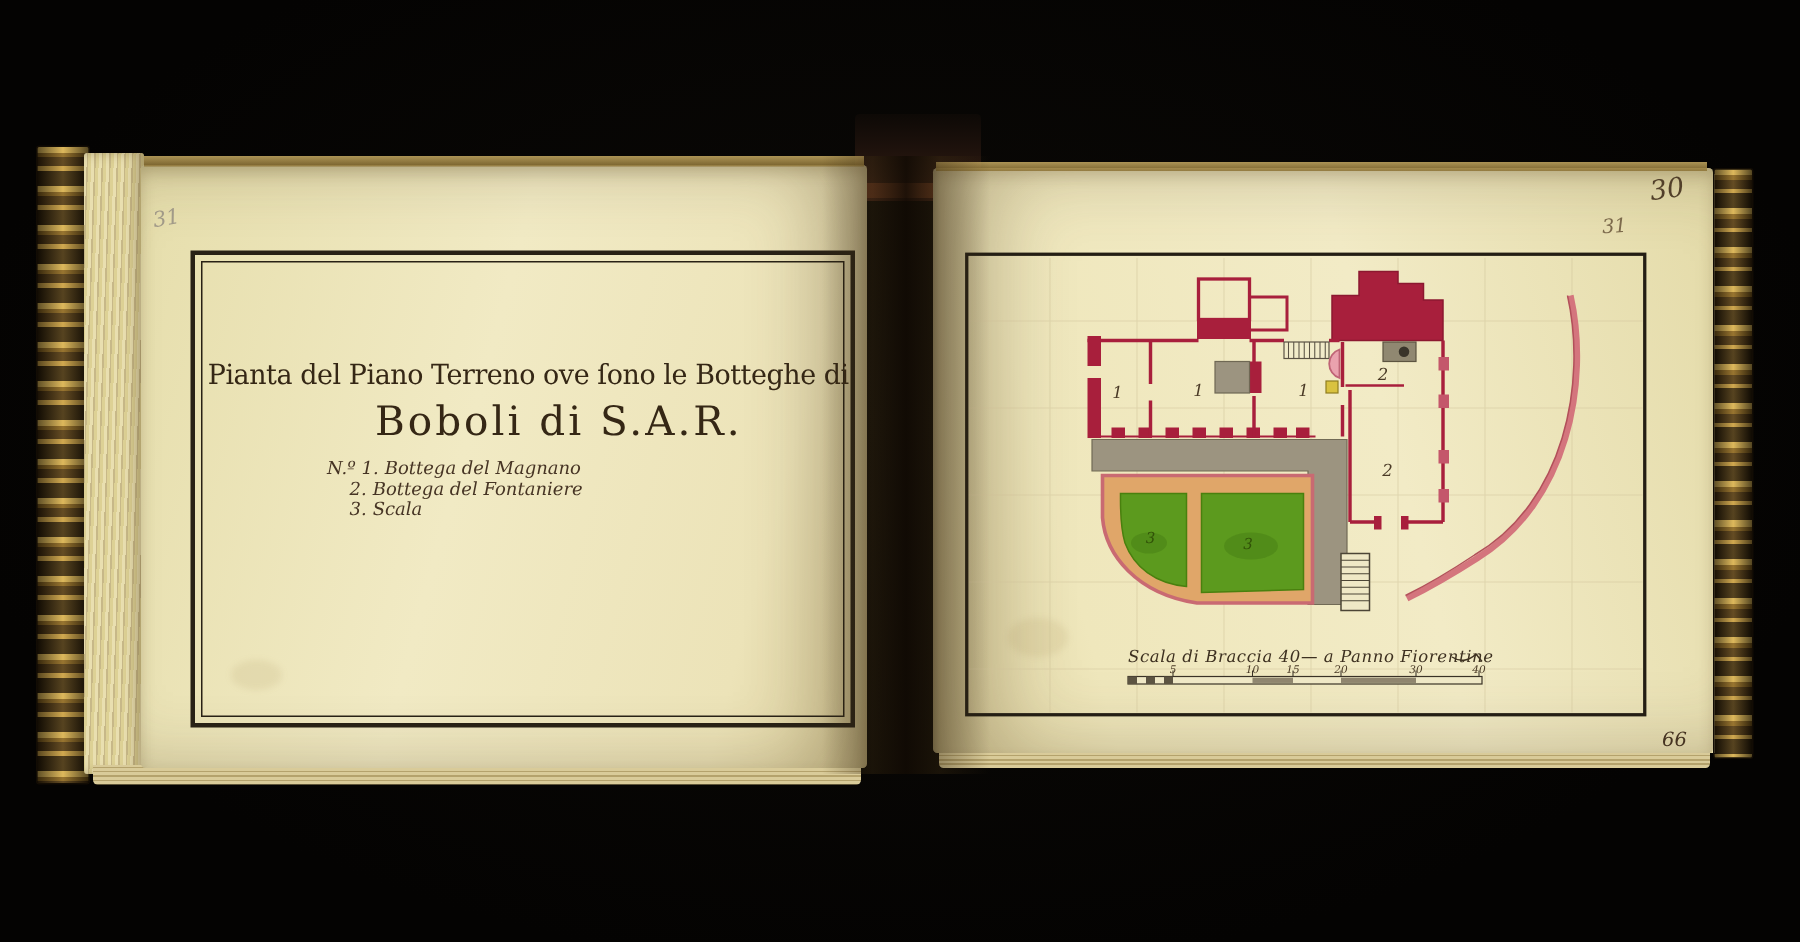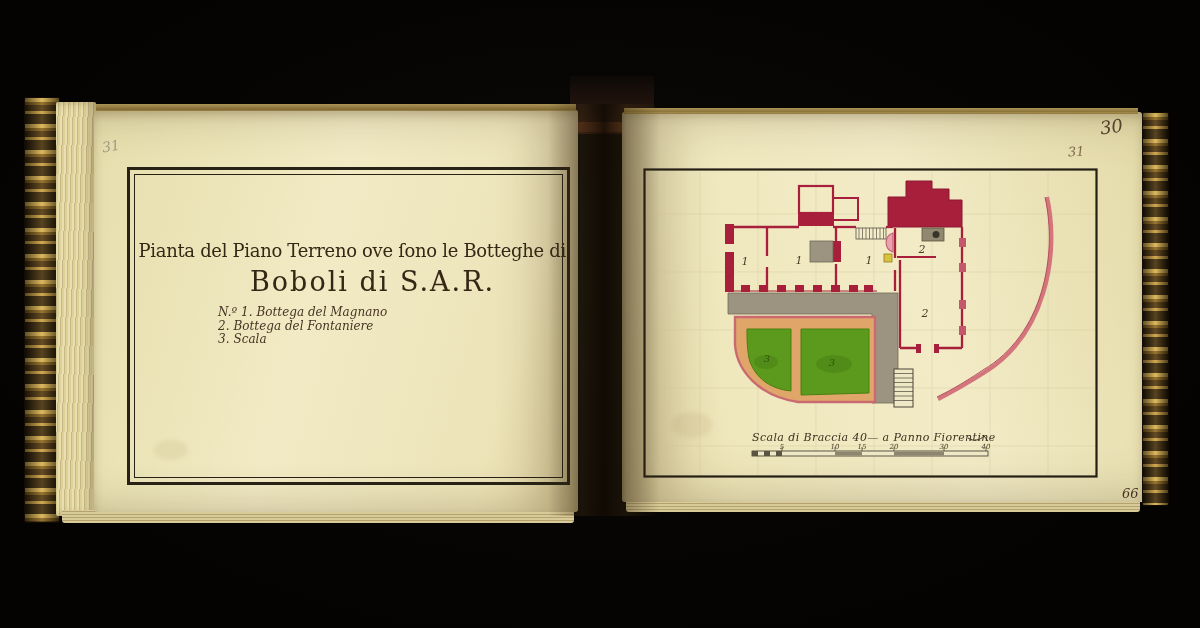--- a/index.html
+++ b/index.html
@@ -48,21 +48,21 @@
 
   
   .pencil{color:#a19a88;font-size:14px;font-style:italic;}
   .frame-outer{left:33px;top:57px;width:437px;height:312px;border:3px solid #282115;}
   .frame-inner{position:absolute;inset:4px;border:1.5px solid #282115;}
   .title-l1{left:2px;right:2px;top:70px;text-align:center;color:#3427166;
     color:#352715;font-size:18.5px;letter-spacing:-.3px;white-space:nowrap;transform:scaleX(.97);}
   .title-l2{left:120px;top:96px;color:#352715;font-size:27px;letter-spacing:2px;}
   .legend{left:88px;top:136px;color:#463424;font-style:italic;font-size:12px;line-height:13.5px;}
   .legend .row{white-space:nowrap;}
-  .legend .row.indent{}
+  .legend .row.indent{margin-left:15px;}
   .legend .num{margin-right:4px;}
 
   
   .corner-folio{color:#52402a;font-size:18px;font-style:italic;transform:rotate(-8deg);}
   .pencil-r{color:#7c6a4c;font-size:13px;font-style:italic;transform:rotate(-4deg);}
   .folio-66{color:#453321;font-size:13px;font-style:italic;}
 
   svg text{font-family:"DejaVu Serif",serif;font-style:italic;}
   .room-num{font-size:11px;fill:#4a3a26;}
   .orto-num{font-size:10px;fill:#315208;}
@@ -102,21 +102,21 @@
           <span class="num">3.</span><span>Scala</span>
         </div>
       </div>
     </div>
     <div class="abs stain" style="left:60px;top:330px;width:34px;height:20px;background:rgba(150,118,56,.10);"></div>
   </div>
 
   <div class="abs page page-right">
     <div class="abs corner-folio" style="left:478px;top:4px;">30</div>
     <div class="abs pencil-r" style="left:446px;top:32px;">31</div>
-    <div class="abs folio-66" style="left:500px;top:374px;text-align:center;">66</div>
+    <div class="abs folio-66" style="left:486px;top:374px;text-align:center;">66</div>
     <div class="abs stain" style="left:50px;top:300px;width:40px;height:26px;background:rgba(150,118,56,.10);"></div>
 
     <svg class="abs" style="left:21px;top:56px;" width="455" height="310" viewBox="643 168 455 310">
 
       <g stroke="#cfc299" stroke-width="0.7" opacity="0.5">
         <path d="M700,172V475 M758,172V475 M816,172V475 M874,172V475 M932,172V475 M990,172V475 M1048,172V475"></path>
         <path d="M646,214H1095 M646,272H1095 M646,330H1095 M646,388H1095 M646,446H1095"></path>
       </g>
 
       <rect x="644.5" y="169.5" width="452" height="307" fill="none" stroke="#241e14" stroke-width="2.2"></rect>

